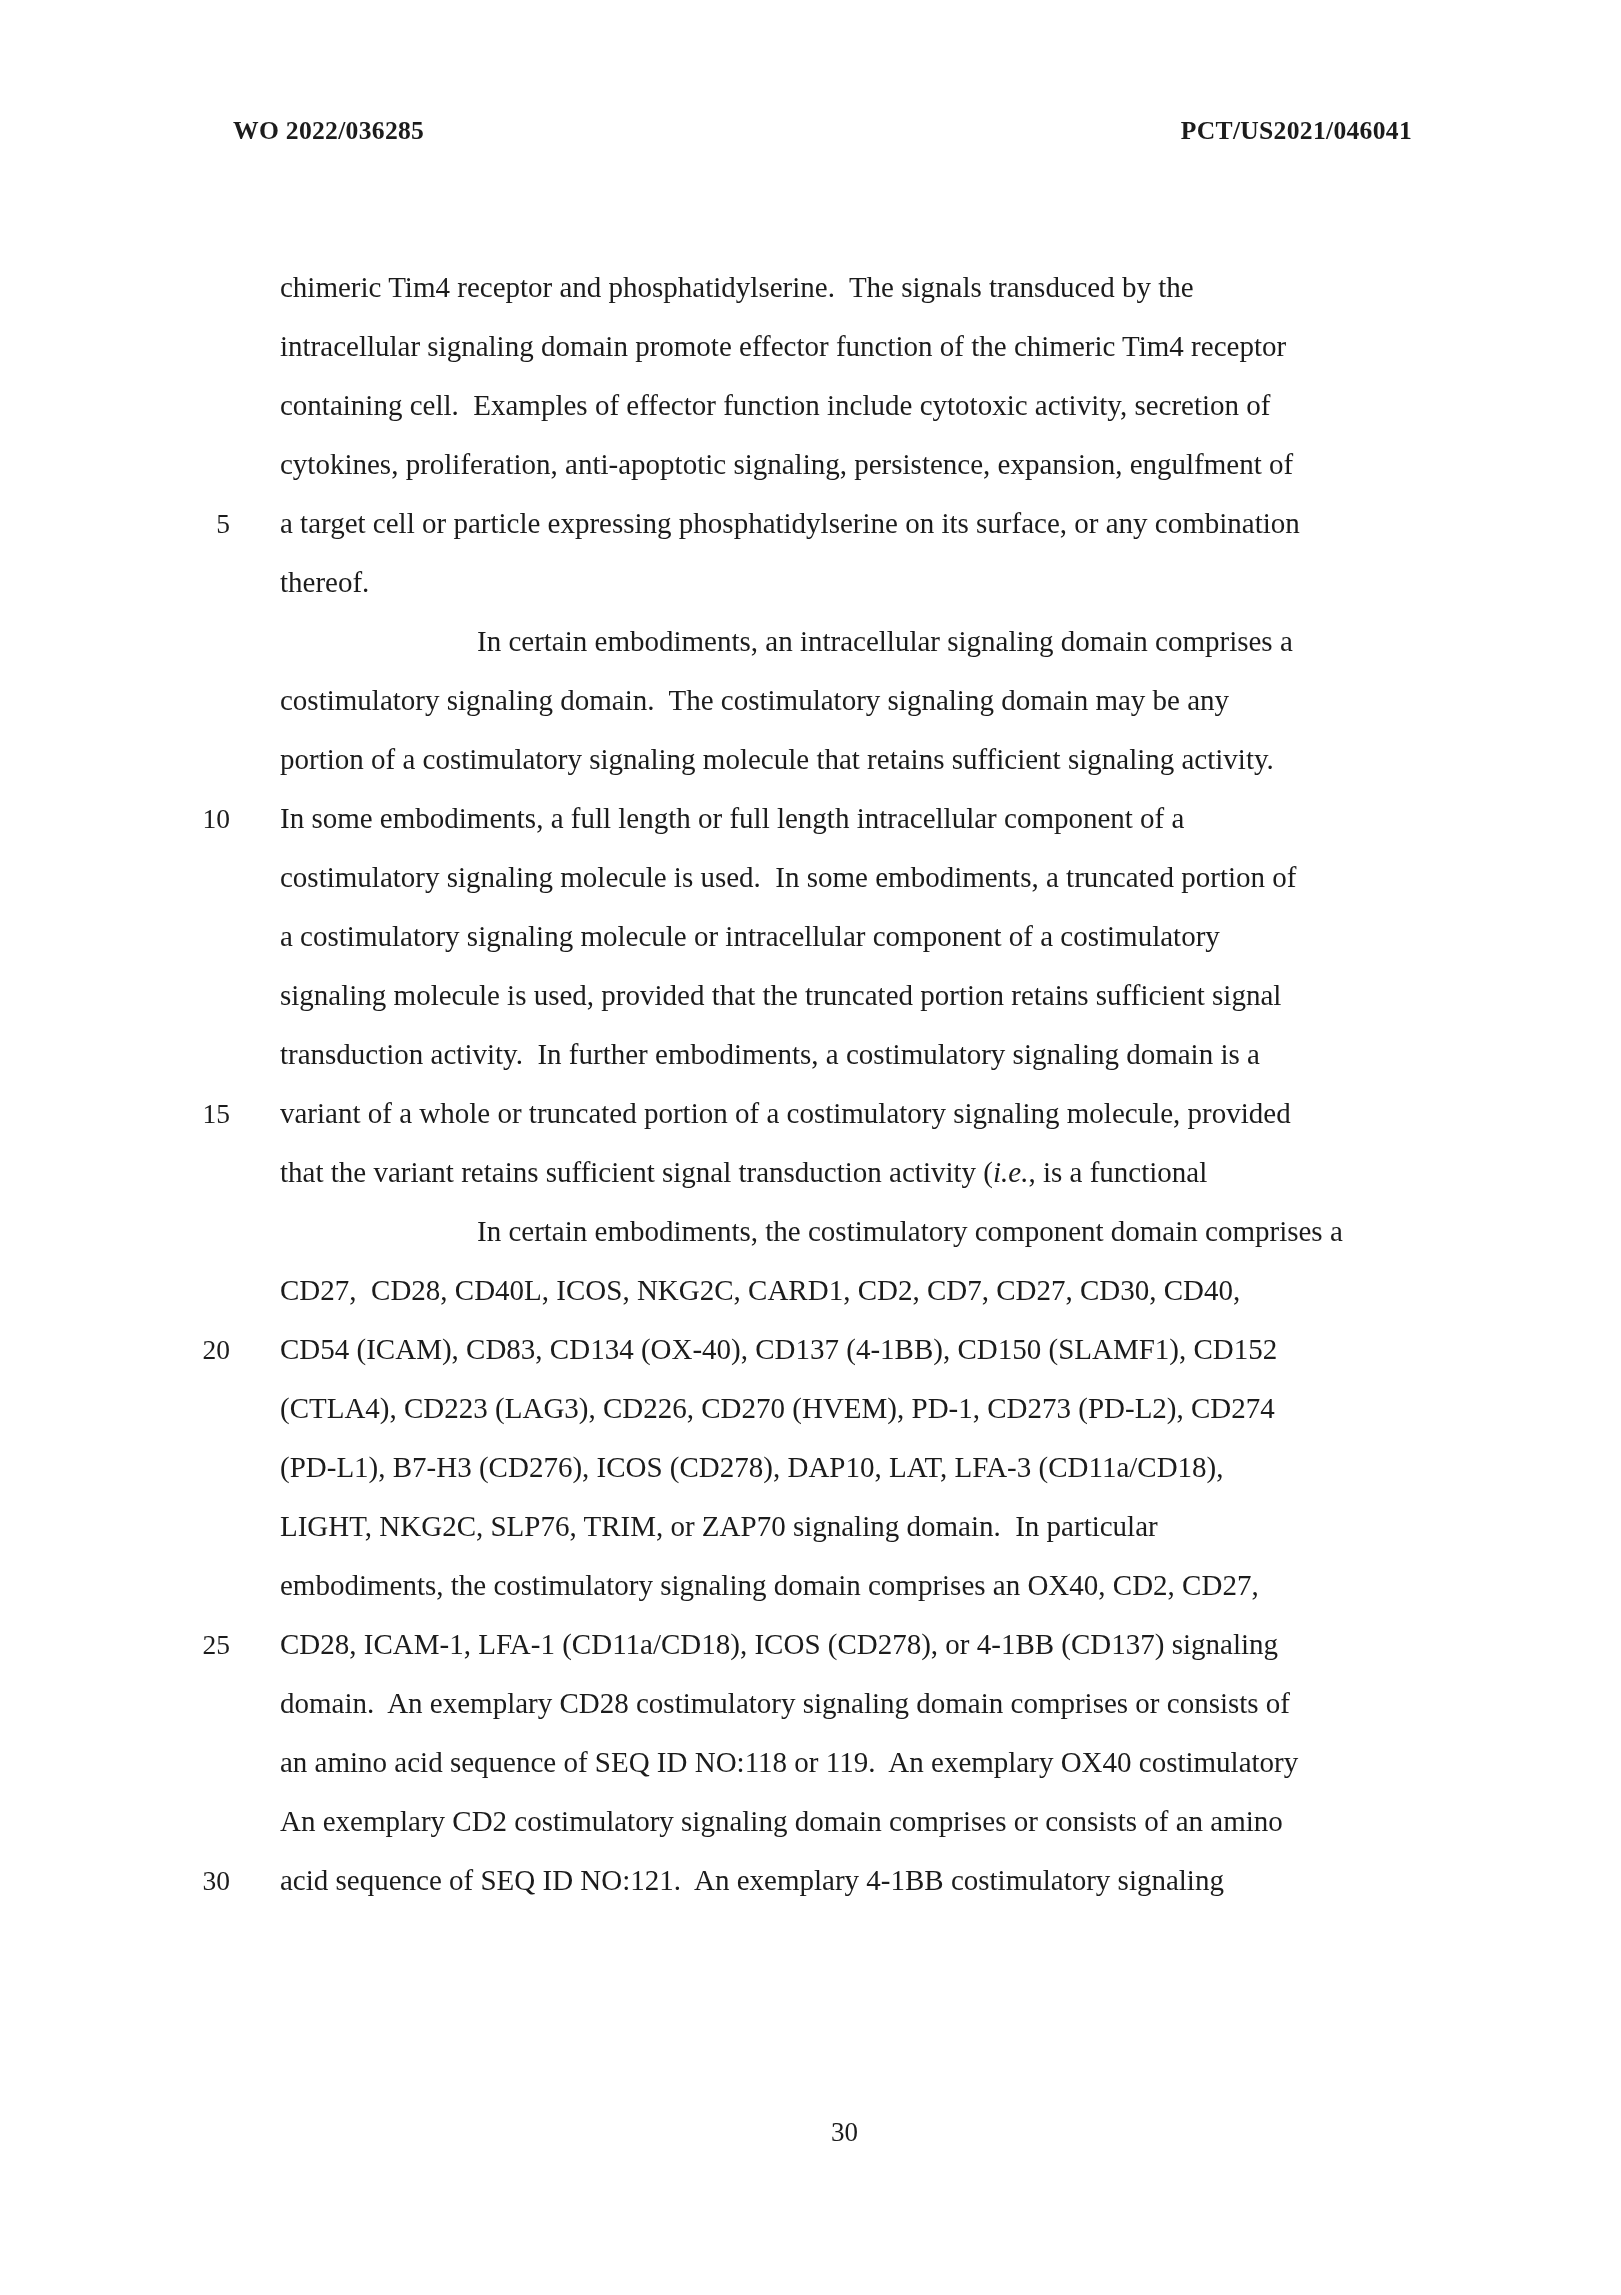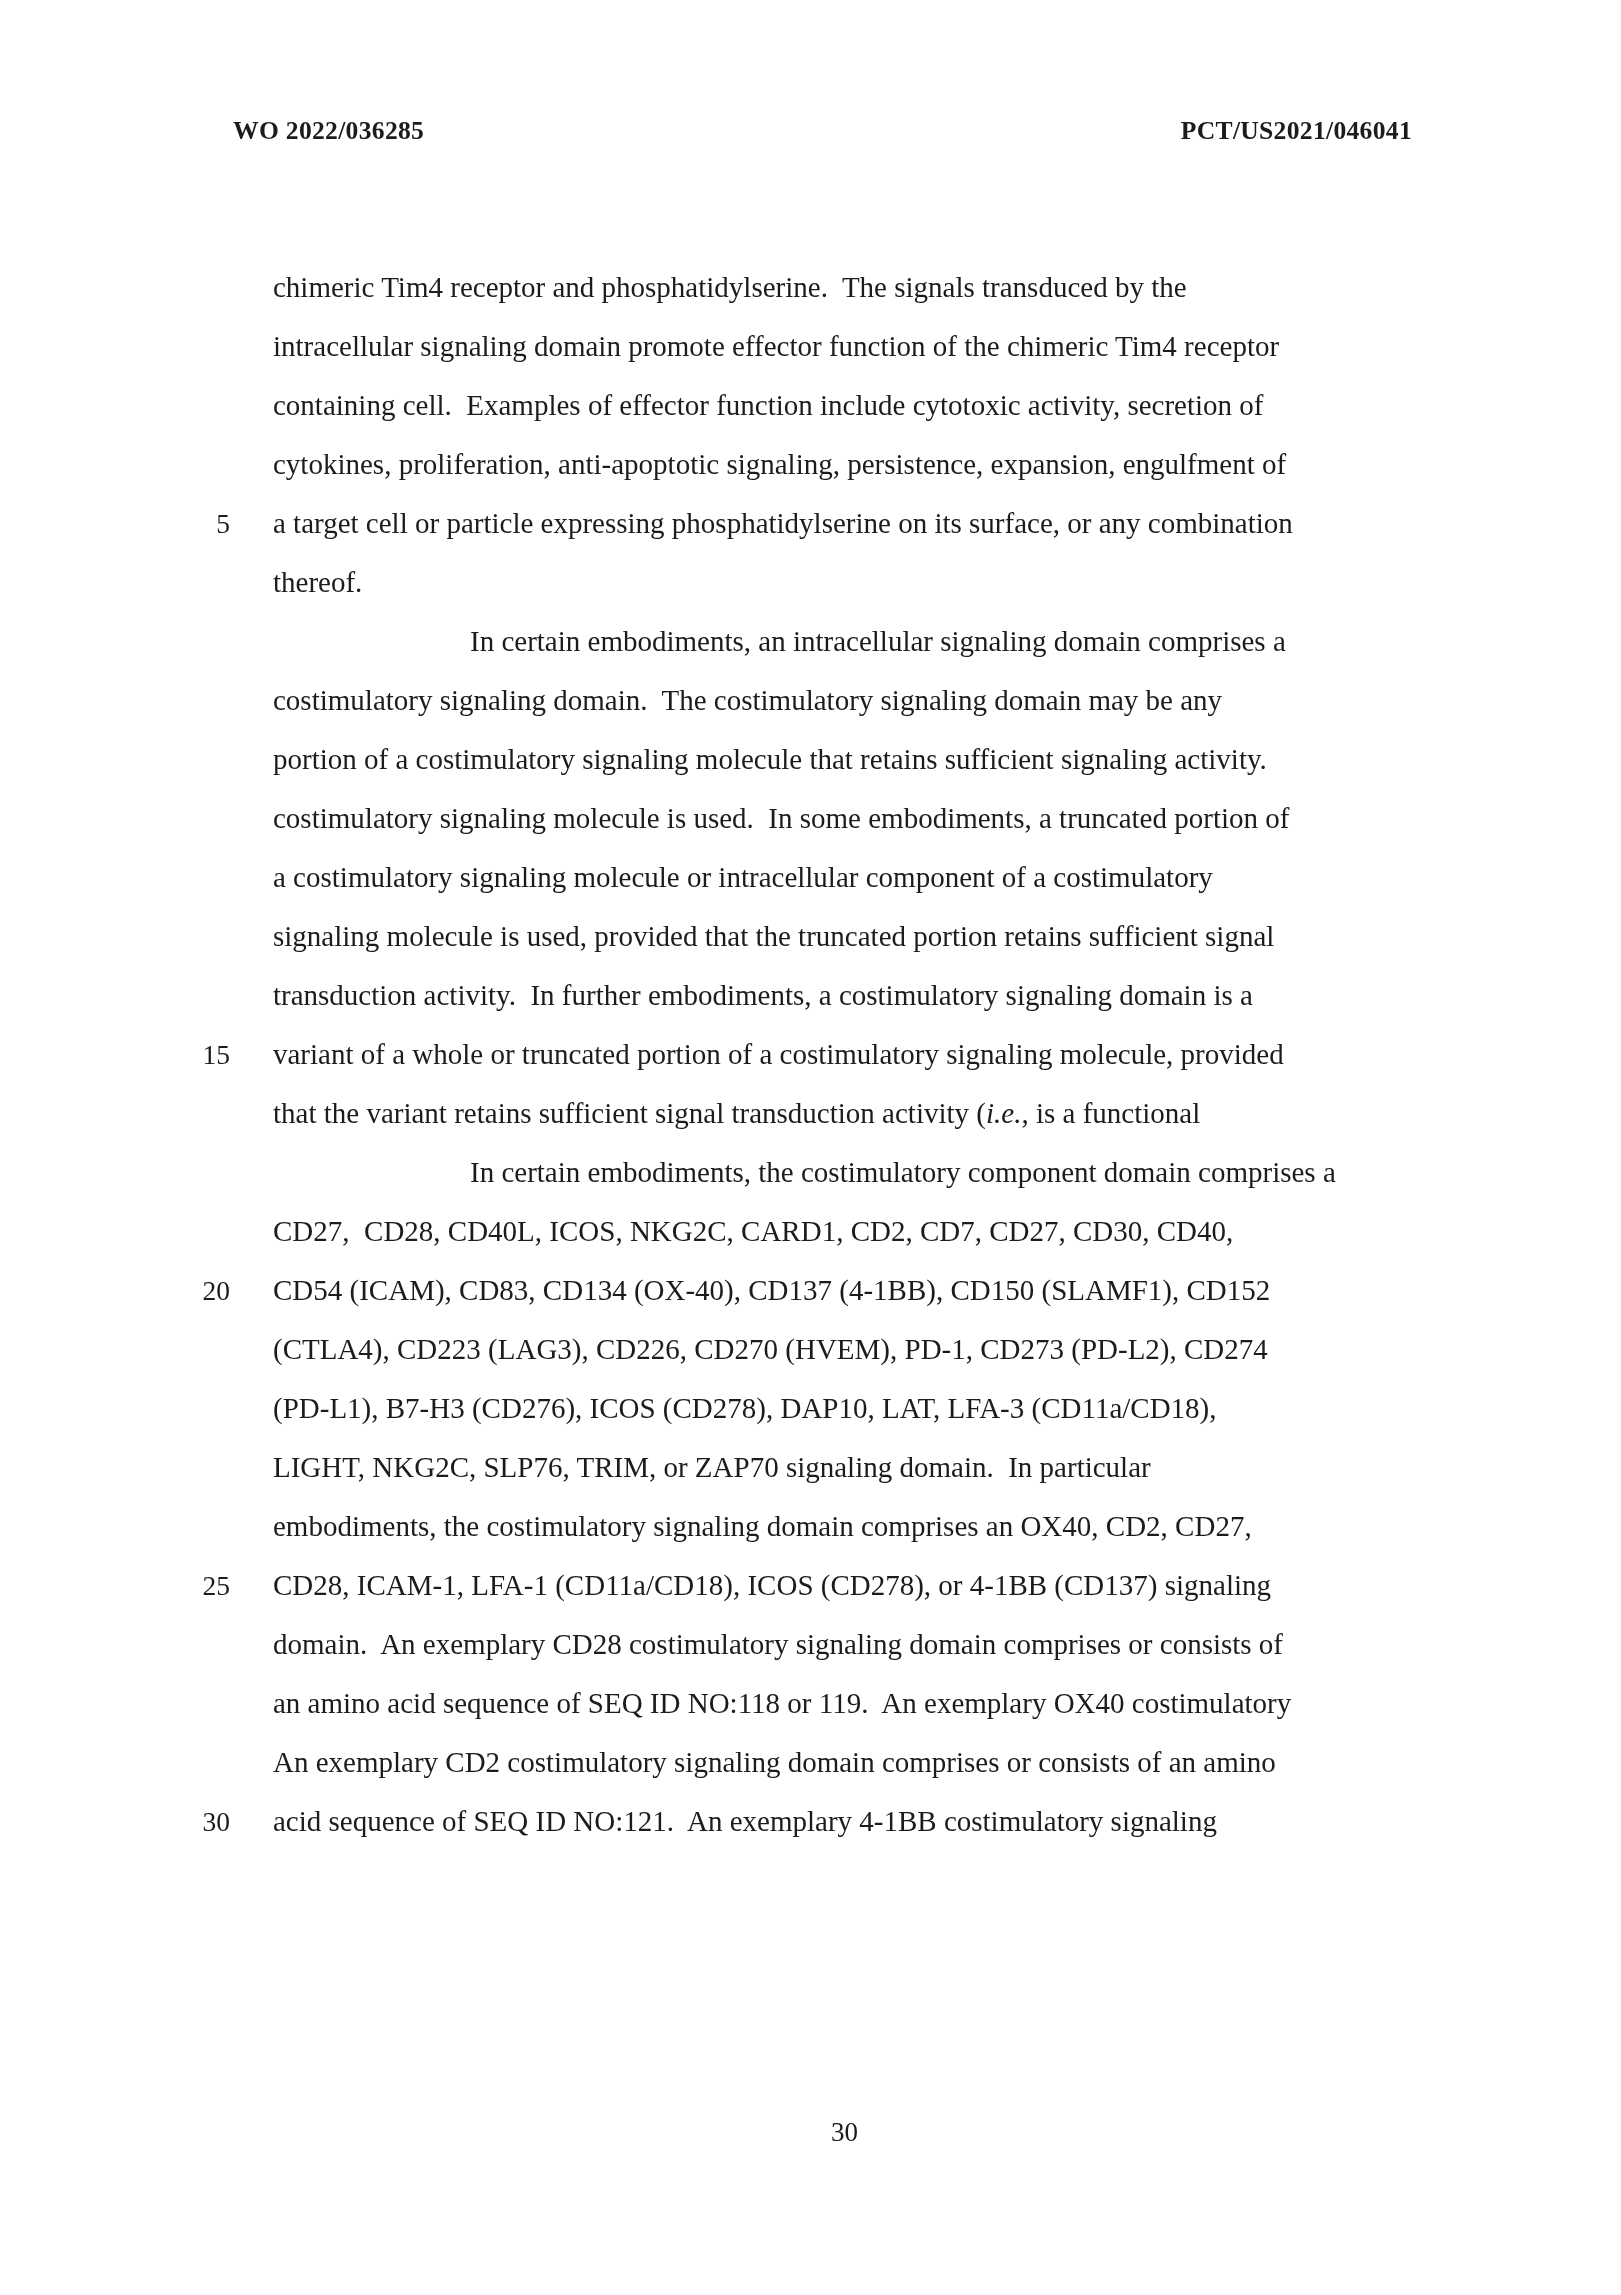--- a/index.html
+++ b/index.html
@@ -24,21 +24,21 @@
     position:relative;
     height:59px; line-height:59px;
     font-size:29px;
     white-space:pre;
   }
   .line-num {
     position:absolute; left:-88px; top:0; width:45px;
     text-align:right; font-size:27.5px;
   }
   .line.indent .line-text { padding-left:197px; }
-  .line-text { white-space:pre; }
+  .line-text { white-space:pre;margin-left:7px; }
   .italic { font-style:italic; }
   .footer {
     position:absolute; top:2117px; left:273px; width:1143px;
     text-align:center; font-size:27px;
   }
 </style>
 </head>
 <body>
 
 <div class="page">
@@ -50,20 +50,21 @@
   <div class="body-text" id="body-lines">
       <div class="line"><span class="line-text"><span>chimeric Tim4 receptor and phosphatidylserine.  The signals transduced by the</span></span></div>
       <div class="line"><span class="line-text"><span>intracellular signaling domain promote effector function of the chimeric Tim4 receptor</span></span></div>
       <div class="line"><span class="line-text"><span>containing cell.  Examples of effector function include cytotoxic activity, secretion of</span></span></div>
       <div class="line"><span class="line-text"><span>cytokines, proliferation, anti-apoptotic signaling, persistence, expansion, engulfment of</span></span></div>
       <div class="line"><span class="line-num">5</span><span class="line-text"><span>a target cell or particle expressing phosphatidylserine on its surface, or any combination</span></span></div>
       <div class="line"><span class="line-text"><span>thereof.</span></span></div>
       <div class="line indent"><span class="line-text"><span>In certain embodiments, an intracellular signaling domain comprises a</span></span></div>
       <div class="line"><span class="line-text"><span>costimulatory signaling domain.  The costimulatory signaling domain may be any</span></span></div>
       <div class="line"><span class="line-text"><span>portion of a costimulatory signaling molecule that retains sufficient signaling activity.</span></span></div>
+      <div class="line"><span class="line-num">10</span><span class="line-text"><span>In some embodiments, a full length or full length intracellular component of a</span></span></div>
       <div class="line"><span class="line-text"><span>costimulatory signaling molecule is used.  In some embodiments, a truncated portion of</span></span></div>
       <div class="line"><span class="line-text"><span>a costimulatory signaling molecule or intracellular component of a costimulatory</span></span></div>
       <div class="line"><span class="line-text"><span>signaling molecule is used, provided that the truncated portion retains sufficient signal</span></span></div>
       <div class="line"><span class="line-text"><span>transduction activity.  In further embodiments, a costimulatory signaling domain is a</span></span></div>
       <div class="line"><span class="line-num">15</span><span class="line-text"><span>variant of a whole or truncated portion of a costimulatory signaling molecule, provided</span></span></div>
       <div class="line"><span class="line-text"><span>that the variant retains sufficient signal transduction activity (</span><span class="italic">i.e.</span><span>, is a functional</span></span></div>
       <div class="line indent"><span class="line-text"><span>In certain embodiments, the costimulatory component domain comprises a</span></span></div>
       <div class="line"><span class="line-text"><span>CD27,  CD28, CD40L, ICOS, NKG2C, CARD1, CD2, CD7, CD27, CD30, CD40,</span></span></div>
       <div class="line"><span class="line-num">20</span><span class="line-text"><span>CD54 (ICAM), CD83, CD134 (OX-40), CD137 (4-1BB), CD150 (SLAMF1), CD152</span></span></div>
       <div class="line"><span class="line-text"><span>(CTLA4), CD223 (LAG3), CD226, CD270 (HVEM), PD-1, CD273 (PD-L2), CD274</span></span></div>

